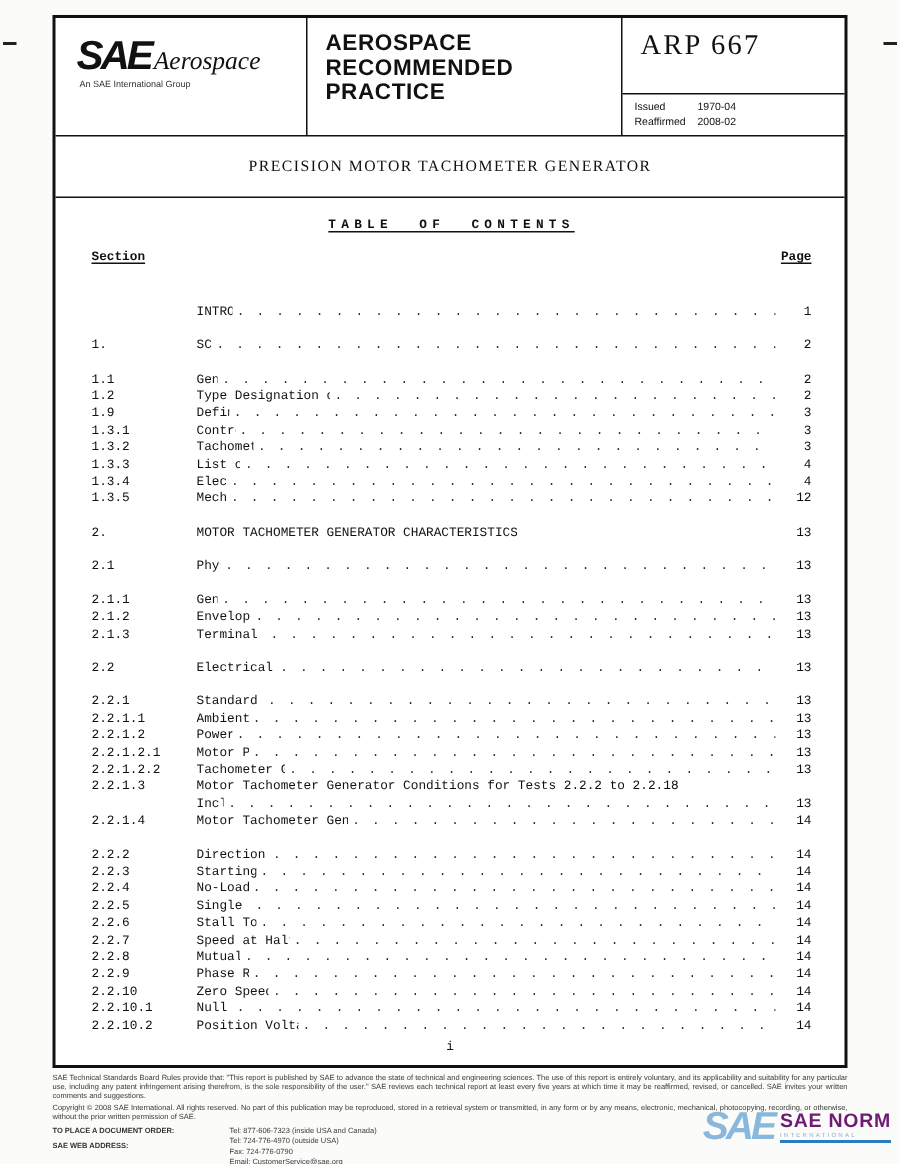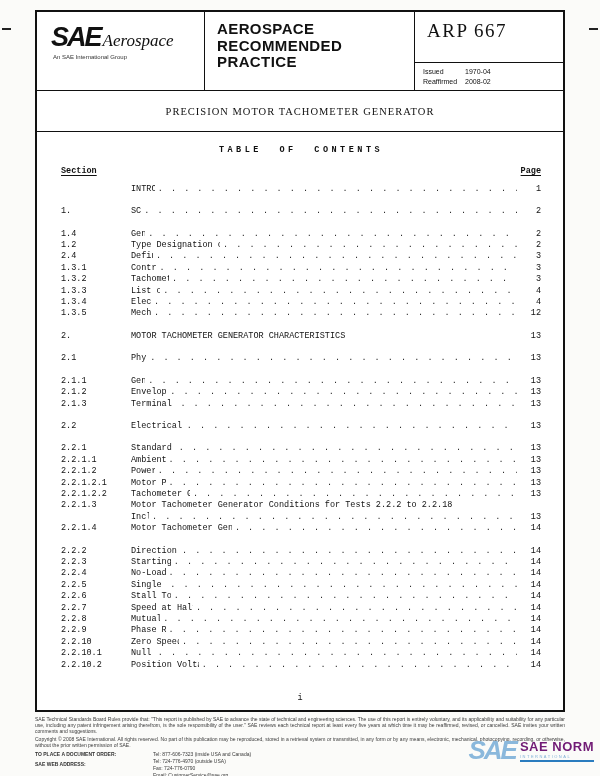--- a/index.html
+++ b/index.html
@@ -79,23 +79,23 @@
   
   .toc {
     flex:1 1 auto; position:relative;
     padding:13px 22px 0 24px;
     font-family:"Liberation Mono","DejaVu Sans Mono",monospace;
     font-size:8.5px; line-height:11.4px;
   }
   .toc-heading-wrap { text-align:center; margin-bottom:10px; }
   .toc-heading {
     font-weight:700; letter-spacing:3.5px; word-spacing:9px;
-    text-underline-offset:2px;
-  }
-  .toc-labels { display:flex; justify-content:space-between; margin-bottom:6px; }
+    text-decoration:underline; text-underline-offset:2px;
+  }
+  .toc-labels { display:flex; justify-content:space-between; margin-bottom:25px; }
   .toc-label {
     font-weight:700; text-decoration:underline; text-underline-offset:2px;
   }
   .toc-row { display:flex; align-items:baseline; }
   .toc-row.gap { margin-top:11px; }
   .toc-num { flex:0 0 70px; white-space:nowrap; }
   .toc-title { flex:0 1 auto; white-space:nowrap; overflow:hidden; }
   .toc-leader { flex:1 1 auto; overflow:hidden; white-space:nowrap; padding:0 3px; }
   .toc-leader::after {
     content:". . . . . . . . . . . . . . . . . . . . . . . . . . . . . . . . . . . . . . . . . . . . . . . . . . . . . . . . . . . . . . . . . . . . . .";
@@ -195,33 +195,33 @@
           <span class="toc-leader"></span>
           <span class="toc-page">1</span>
         </div>
         <div class="toc-row gap">
           <span class="toc-num">1.</span>
           <span class="toc-title">SCOPE</span>
           <span class="toc-leader"></span>
           <span class="toc-page">2</span>
         </div>
         <div class="toc-row gap">
-          <span class="toc-num">1.4</span>
+          <span class="toc-num">1.1</span>
           <span class="toc-title">General</span>
           <span class="toc-leader"></span>
           <span class="toc-page">2</span>
         </div>
         <div class="toc-row">
           <span class="toc-num">1.2</span>
           <span class="toc-title">Type Designation of Control Motor Tachometer Generators</span>
           <span class="toc-leader"></span>
           <span class="toc-page">2</span>
         </div>
         <div class="toc-row">
-          <span class="toc-num">2.4</span>
+          <span class="toc-num">1.9</span>
           <span class="toc-title">Definitions</span>
           <span class="toc-leader"></span>
           <span class="toc-page">3</span>
         </div>
         <div class="toc-row">
           <span class="toc-num">1.3.1</span>
           <span class="toc-title">Control Motor</span>
           <span class="toc-leader"></span>
           <span class="toc-page">3</span>
         </div>

